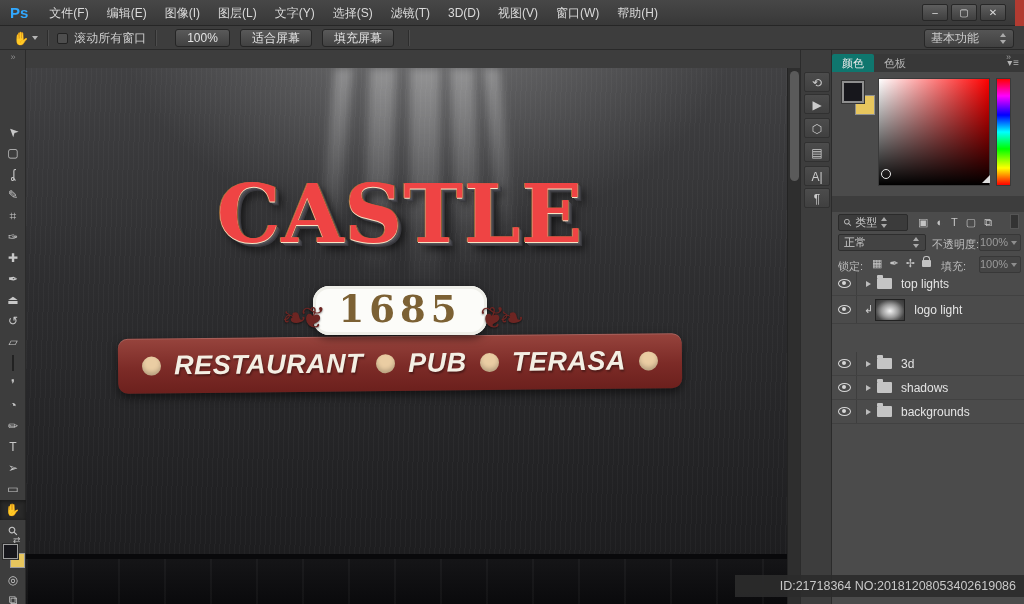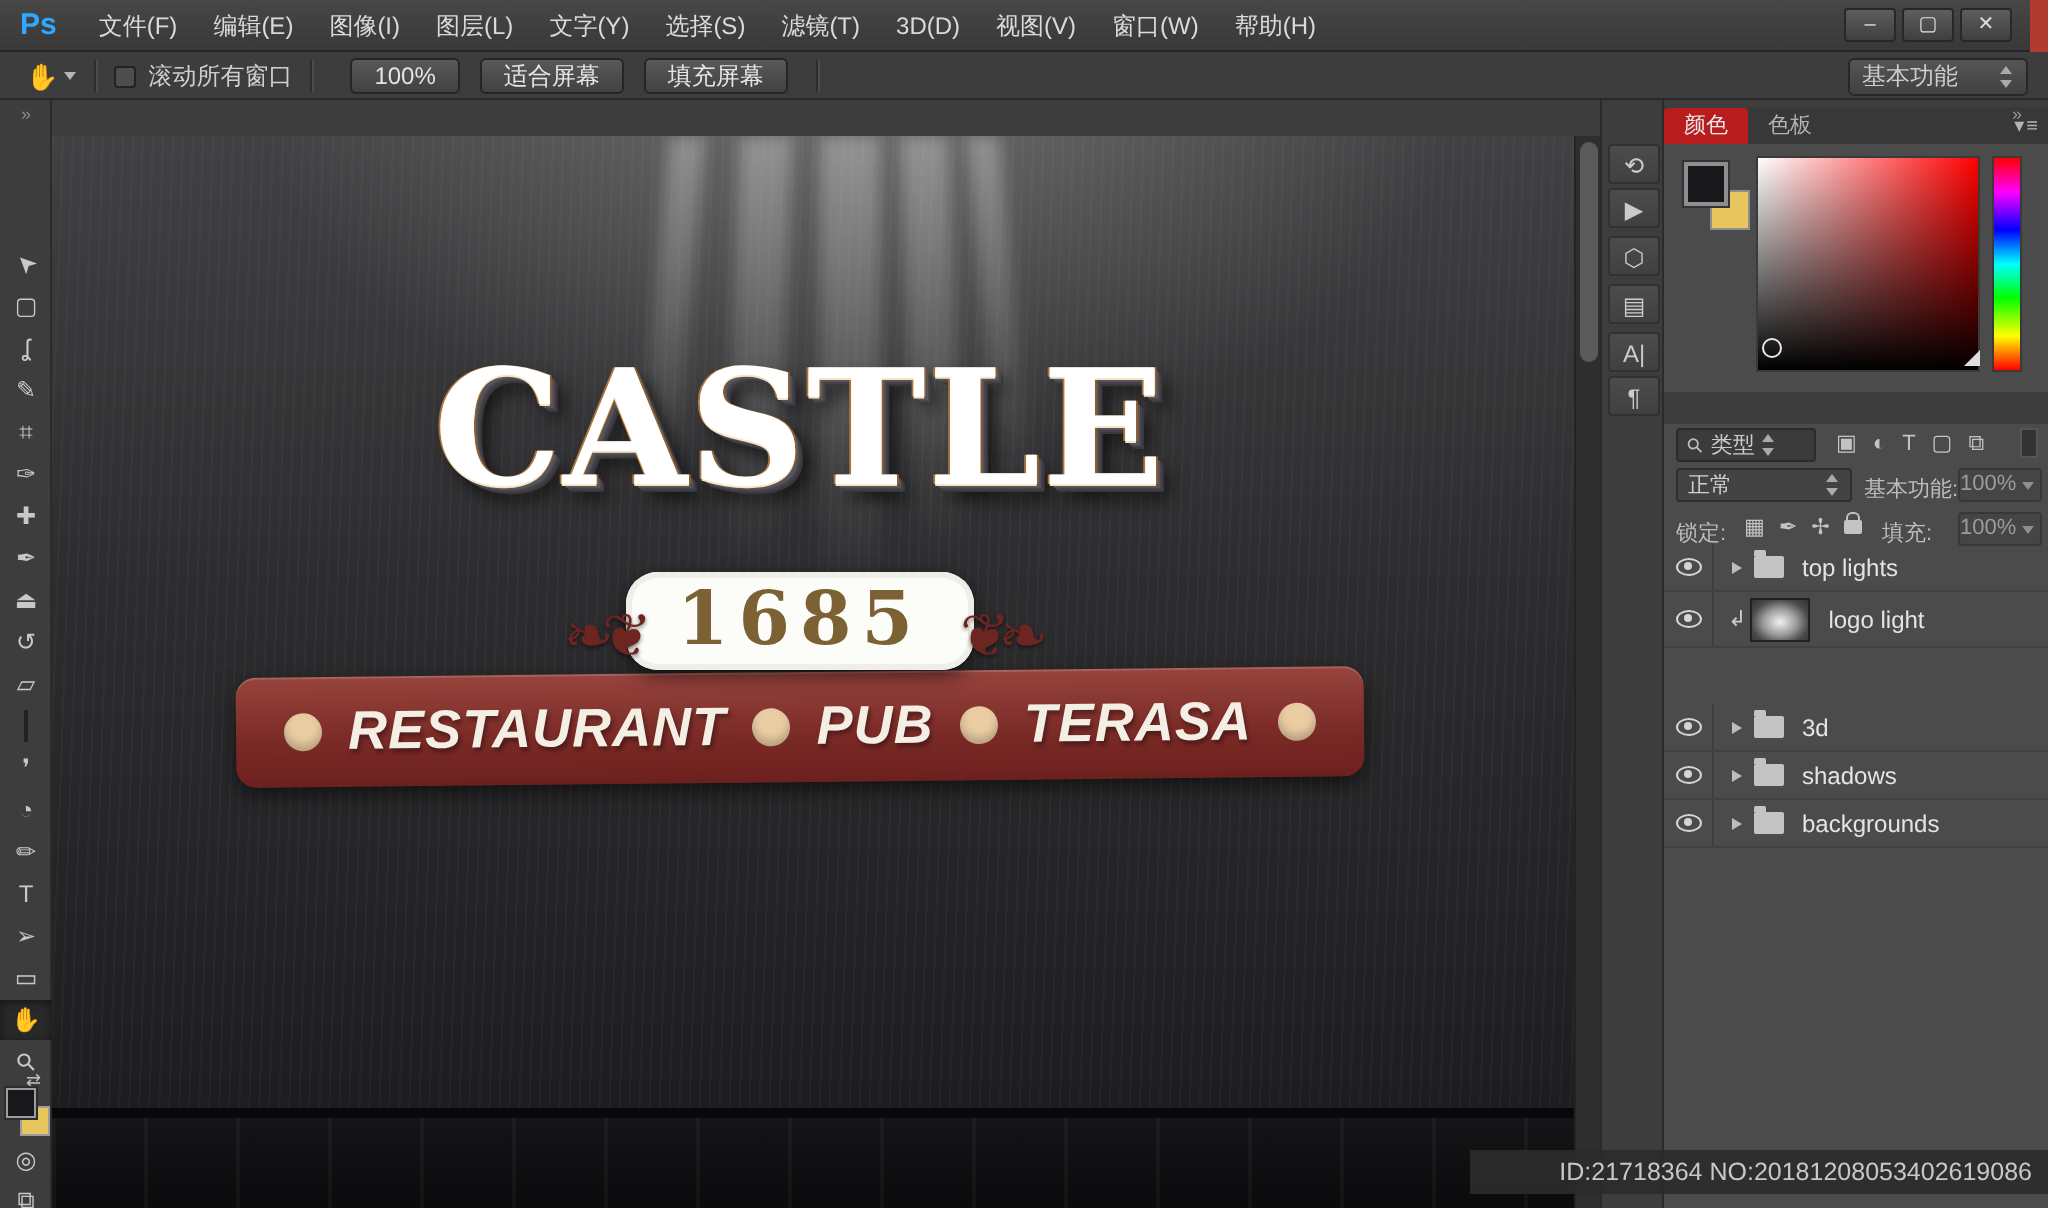--- a/index.html
+++ b/index.html
@@ -48,21 +48,21 @@
 
   
   .canvas{position:absolute;left:26px;top:68px;width:774px;height:536px;background:#232325;overflow:hidden}
   .wall{position:absolute;left:0;top:0;width:774px;height:488px;
     background:
       radial-gradient(ellipse 430px 300px at 52% -50px, rgba(255,255,255,.25), rgba(255,255,255,0) 72%),
       repeating-linear-gradient(92deg, rgba(255,255,255,.028) 0 1px, rgba(0,0,0,0) 1px 5px),
       linear-gradient(180deg,#414143,#2d2d2f 45%,#242426 78%,#1d1d1f)}
   .ray{position:absolute;top:0;background:linear-gradient(rgba(255,255,255,.30),rgba(255,255,255,0) 92%);filter:blur(4px)}
   .castle{position:absolute;top:106px;left:0;width:748px;text-align:center;
-    font-family:"DejaVu Serif",serif;font-weight:bold;font-size:80px;line-height:1;color:#ffffff;letter-spacing:1px;z-index:2;
+    font-family:"DejaVu Serif",serif;font-weight:bold;font-size:80px;line-height:1;color:#ef4444;letter-spacing:1px;z-index:2;
     text-shadow:0 1px 0 #f7e4c4,-1px 0 0 #a9753d,1px 0 0 #8f6132,2px 2px 0 #54545a,3px 3px 0 #434349,4px 4px 0 #38383d,6px 7px 9px rgba(0,0,0,.7)}
   .year-row{position:absolute;top:218px;left:0;width:748px;text-align:center;z-index:4}
   .year-box{display:inline-block;background:#fcfcf9;border-radius:16px;padding:1px 26px 4px;box-shadow:0 3px 9px rgba(0,0,0,.55),inset 0 0 0 3px #efefe9}
   .year{font-family:"DejaVu Serif",serif;font-weight:bold;font-size:37px;color:#7c6134;letter-spacing:5px}
   .fl{position:absolute;top:14px;font-size:30px;color:#6d2522;letter-spacing:-6px;text-shadow:0 1px 2px rgba(0,0,0,.55)}
   .fl-l{right:calc(50% + 80px)}
   .fl-r{left:calc(50% + 80px)}
   .banner{position:absolute;top:268px;left:92px;width:564px;height:55px;border-radius:10px;z-index:3;
     background:linear-gradient(180deg,#97443d,#7c2b27 55%,#6c201d);
     box-shadow:0 4px 10px rgba(0,0,0,.55),inset 0 1px 0 rgba(255,255,255,.16);
@@ -82,21 +82,21 @@
   .idband{position:absolute;left:735px;top:575px;width:289px;height:22px;background:rgba(43,43,43,.92);z-index:31;color:#c8c8c8;font-size:12.5px;line-height:22px;text-align:right;padding-right:8px}
 
   
   .dock{position:absolute;left:800px;top:50px;width:32px;height:554px;background:#3d3d3d;border-left:1px solid #2b2b2b;border-right:1px solid #2b2b2b;z-index:6}
   .dock-btn{position:absolute;left:3px;width:26px;height:20px;text-align:center;line-height:20px;color:#cbcbcb;font-size:12px;background:linear-gradient(#4c4c4c,#404040);border:1px solid #313131;border-radius:2px}
 
   
   .pcollapse{position:absolute;left:1006px;top:52px;color:#9a9a9a;font-size:9px;letter-spacing:-1px;z-index:12}
   .panel-head{position:absolute;left:832px;width:192px;background:#383838;display:flex;align-items:flex-end;z-index:11}
   .ptab{height:18px;line-height:18px;padding:0 10px;font-size:11px;color:#b2b2b2}
-  .ptab.active{background:#b91c1c;color:#e8e8e8;border-radius:2px 2px 0 0}
+  .ptab.active{background:#0f766e;color:#e8e8e8;border-radius:2px 2px 0 0}
   .pmenu{position:absolute;right:4px;top:3px;color:#b5b5b5;font-size:10px;letter-spacing:1px}
 
   .cbody{position:absolute;left:832px;top:72px;width:192px;height:124px;background:#4b4b4b;z-index:11}
   .fg2{position:absolute;left:10px;top:9px;width:22px;height:22px;background:#17171c;border:2px solid #8e8e8e;box-shadow:0 0 0 1px #333;z-index:2}
   .bg2{position:absolute;left:23px;top:23px;width:20px;height:20px;background:#e7c65e;border:1px solid #8e8e8e}
   .satsq{position:absolute;left:46px;top:6px;width:112px;height:108px;border:1px solid #3a3a3a;
     background:linear-gradient(to top,#000,rgba(0,0,0,0)),linear-gradient(to right,#fff,#f00)}
   .satring{position:absolute;left:49px;top:97px;width:10px;height:10px;border:1.5px solid #e8e8e8;border-radius:50%}
   .huebar{position:absolute;left:164px;top:6px;width:15px;height:108px;border:1px solid #3a3a3a;
     background:linear-gradient(180deg,#f00,#f0f 16%,#00f 34%,#0ff 50%,#0f0 66%,#ff0 84%,#f00)}
@@ -291,21 +291,21 @@
     </div>
     <span class="ftoggle"></span>
 
     <div class="bselect">
       <span>正常</span>
       <span class="ud">
           <b class="up"></b>
           <b class="dn"></b>
         </span>
     </div>
-    <span class="flabel" style="left:100px;top:25px">基本功能:</span>
+    <span class="flabel" style="left:100px;top:25px">不透明度:</span>
     <div class="valbox" style="left:147px;top:22px"><span>100%</span><i class="caret"></i></div>
 
     <span class="flabel" style="left:6px;top:47px">锁定:</span>
     <div class="lockicons">
       <span>▦</span>
       <span>✒</span>
       <span>✢</span>
       <i class="plock"></i>
     </div>
     <span class="flabel" style="left:109px;top:47px">填充:</span>

